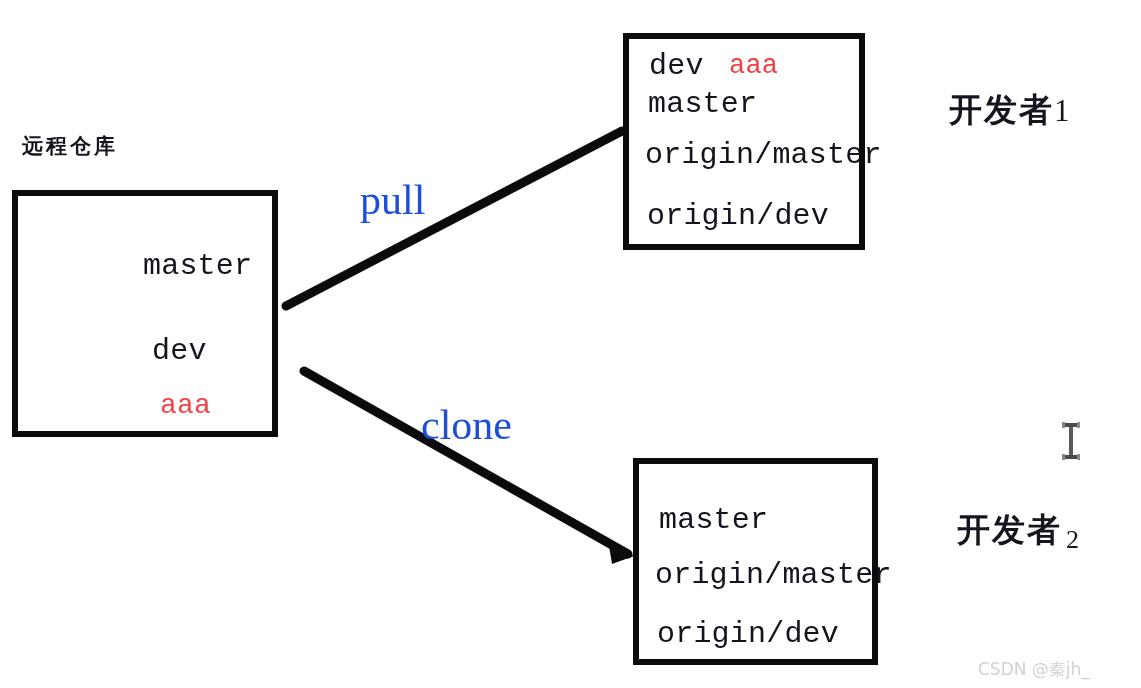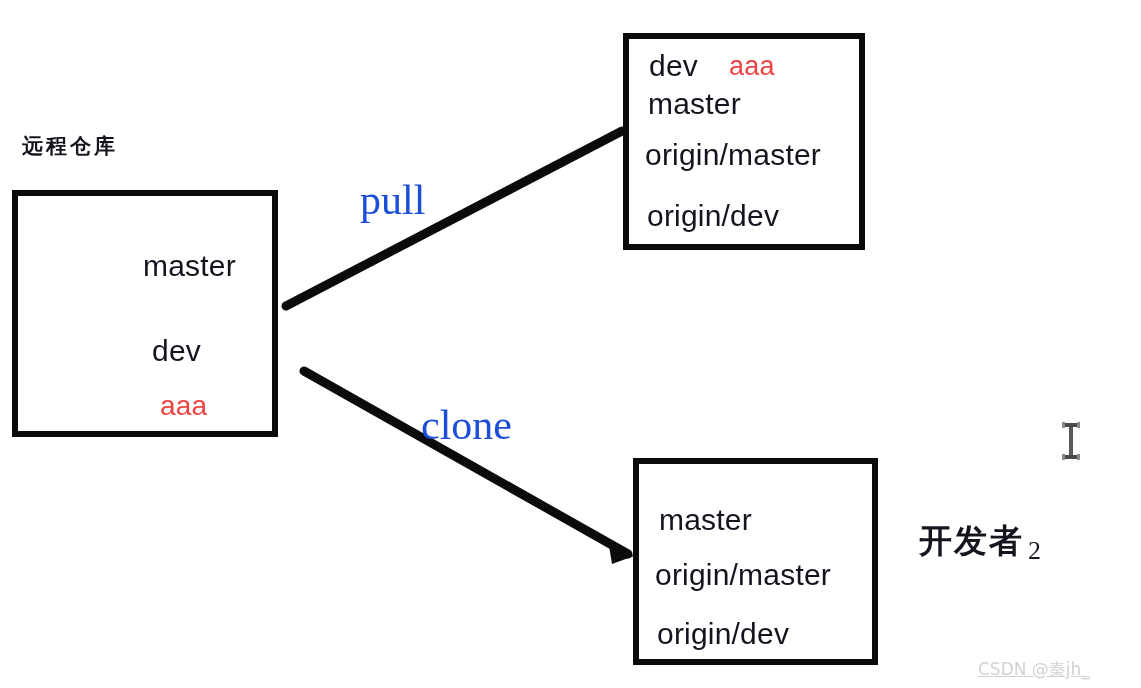--- a/index.html
+++ b/index.html
@@ -29,21 +29,21 @@
     background: #ffffff;
     box-sizing: border-box;
   }
   #remote-box  { left: 12px;  top: 190px; width: 266px; height: 247px; }
   #dev1-box    { left: 623px; top: 33px;  width: 242px; height: 217px; }
   #dev2-box    { left: 633px; top: 458px; width: 245px; height: 207px; }
 
   .branch {
     position: absolute;
     color: #14141e;
-    font-family: Liberation Sans, sans-serif;
+    font-family: Liberation Mono, monospace;
     white-space: nowrap;
     letter-spacing: 0.2px;
   }
   .branch.red { color: #ef4444; }
 
   
   #remote-master { left: 143px; top: 249px; font-size: 30px; }
   #remote-dev    { left: 152px; top: 334px; font-size: 30px; }
   #remote-aaa    { left: 160px; top: 390px; font-size: 28px; }
 
@@ -61,21 +61,21 @@
 
   .cjk-label {
     position: absolute;
     color: #15151f;
     font-family: "DejaVu Sans", "Liberation Sans", sans-serif;
     font-weight: bold;
     white-space: nowrap;
   }
   #remote-title { left: 22px;  top: 132px; font-size: 21px; letter-spacing: 3px; }
   #dev1-title   { left: 949px; top: 88px;  font-size: 33px; letter-spacing: 2px; }
-  #dev2-title   { left: 919px; top: 508px; font-size: 33px; letter-spacing: 2px; margin-top: 11px; }
+  #dev2-title   { left: 957px; top: 508px; font-size: 33px; letter-spacing: 2px; }
   .cjk-label .num { font-family: "Liberation Serif", "DejaVu Serif", serif; font-weight: normal; }
   #dev2-title .num { font-size: 26px; position: relative; top: 7px; left: 4px; }
   #dev1-title .num { font-size: 31px; }
 
   .edge-label {
     position: absolute;
     color: #1d4ed8;
     font-family: Liberation Serif, serif;
     font-size: 42px;
     white-space: nowrap;
@@ -91,21 +91,20 @@
     height: 42px;
   }
   #watermark {
     position: absolute;
     left: 978px;
     top: 658px;
     font-family: "DejaVu Sans", "Liberation Sans", sans-serif;
     font-size: 17px;
     color: #d2d2d6;
     white-space: nowrap;
-    text-decoration: underline;
   }
 </style>
 </head>
 <body>
 
 <div id="canvas">
 
   <svg class="layer" viewBox="0 0 1141 688">
 
     <line x1="286" y1="306" x2="622" y2="131" stroke="#0b0b0b" stroke-width="9" stroke-linecap="round"></line>
@@ -124,20 +123,23 @@
   <div class="branch" id="remote-master">master</div>
   <div class="branch" id="remote-dev">dev</div>
   <div class="branch red" id="remote-aaa">aaa</div>
 
   <div class="box" id="dev1-box"></div>
   <div class="branch" id="d1-dev">dev</div>
   <div class="branch red" id="d1-aaa">aaa</div>
   <div class="branch" id="d1-master">master</div>
   <div class="branch" id="d1-omaster">origin/master</div>
   <div class="branch" id="d1-odev">origin/dev</div>
+  <div class="cjk-label" id="dev1-title">
+    <span>开发者</span><span class="num">1</span>
+  </div>
 
   <div class="box" id="dev2-box"></div>
   <div class="branch" id="d2-master">master</div>
   <div class="branch" id="d2-omaster">origin/master</div>
   <div class="branch" id="d2-odev">origin/dev</div>
   <div class="cjk-label" id="dev2-title">
     <span>开发者</span><span class="num">2</span>
   </div>
 
   <div class="edge-label" id="pull-label">pull</div>

